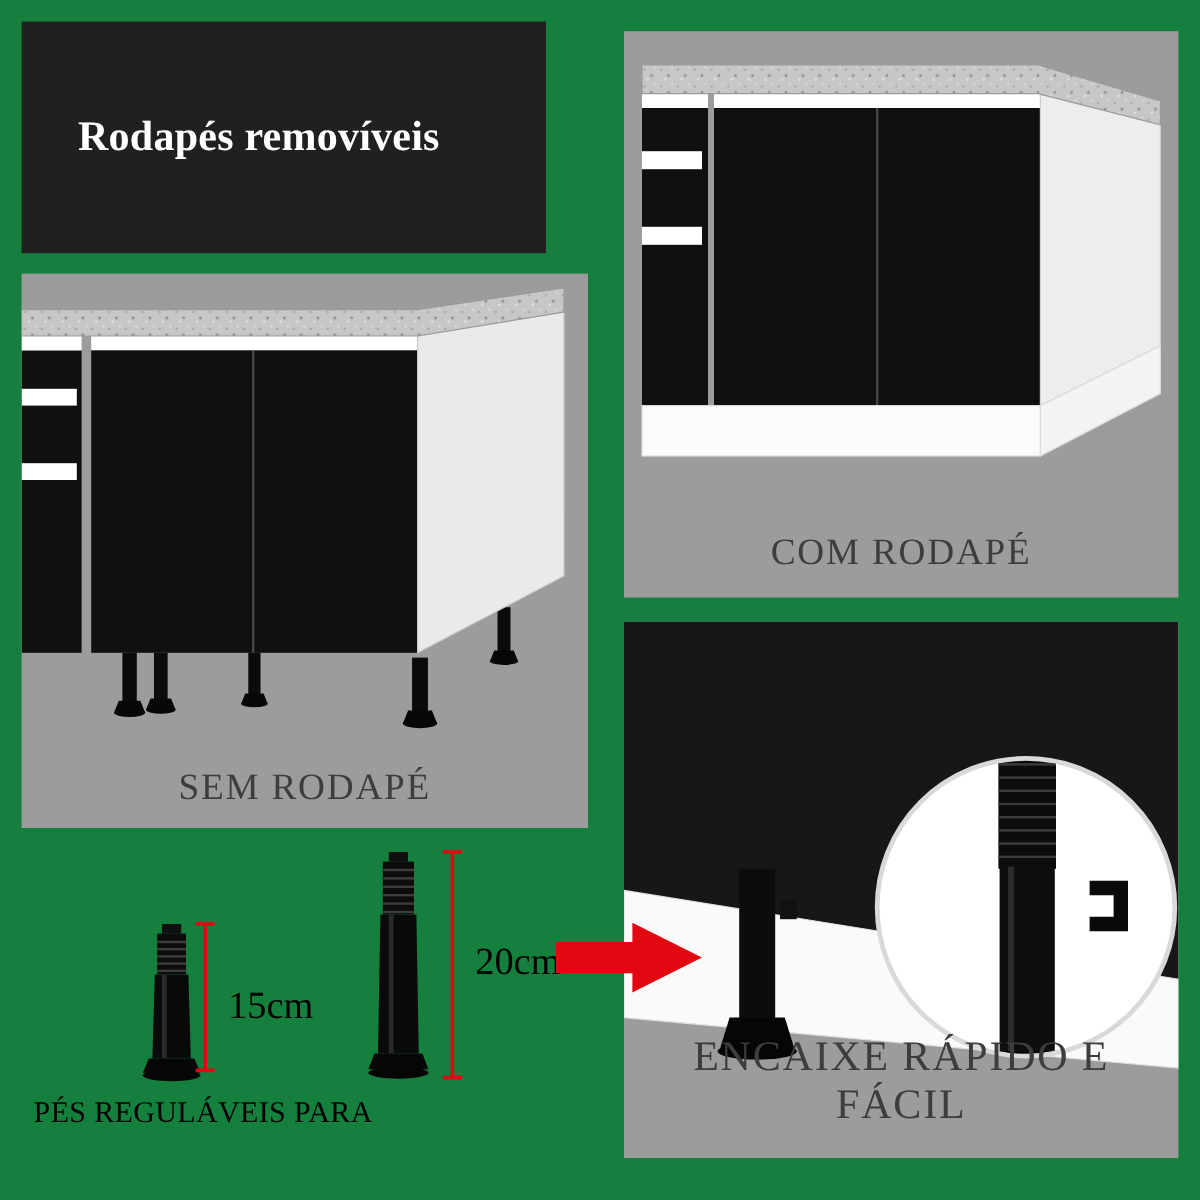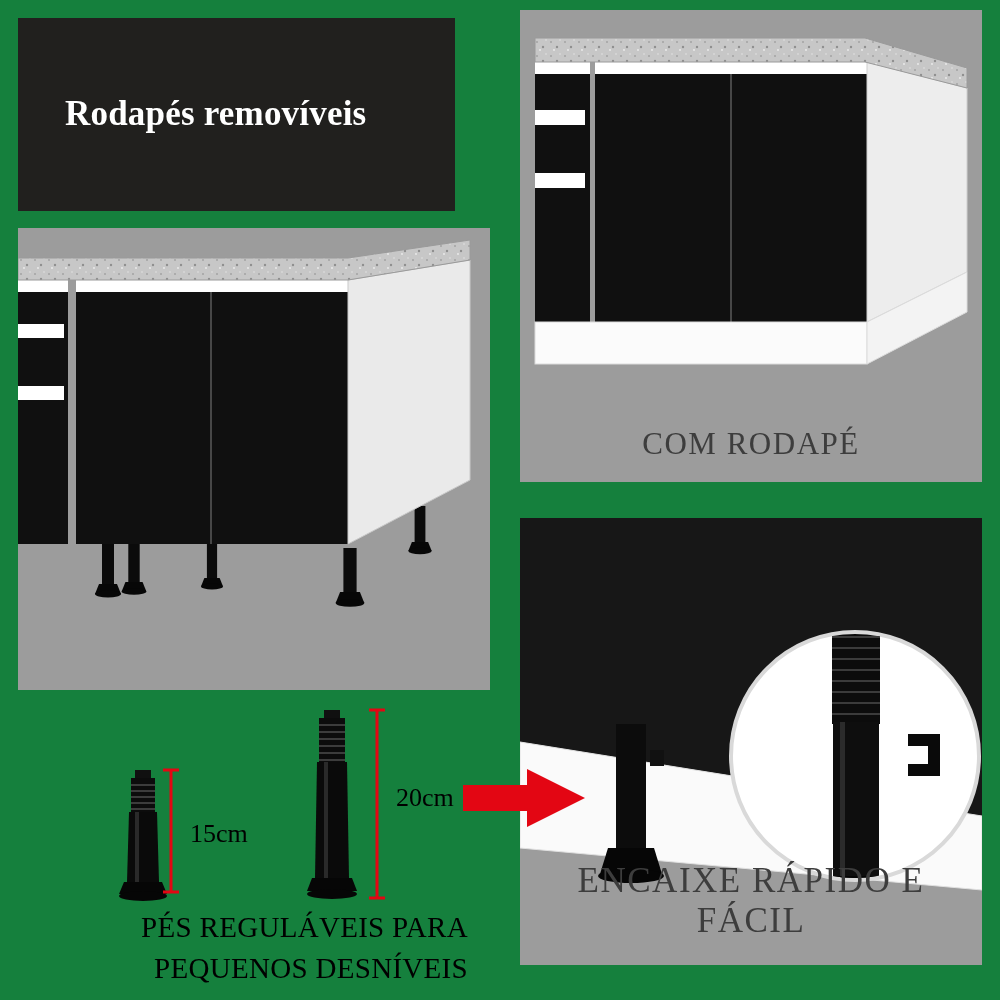--- a/index.html
+++ b/index.html
@@ -6,42 +6,42 @@
   html,body { width:1000px; height:1000px; background:#ffffff; font-family:"Liberation Sans", sans-serif; }
   .page { position:relative; width:1000px; height:1000px; background:#15803d; overflow:hidden;font-family:Liberation Serif, serif; }
 
   .banner { position:absolute; left:18px; top:18px; width:437px; height:193px;
             background:#21201e; color:#fff; display:flex; flex-direction:column;
             justify-content:center; padding-left:47px; }
   .banner .line { font-size:35px; font-weight:700; line-height:1.34; letter-spacing:.2px; }
 
   .panel { position:absolute; background:#9c9c9c; }
   .panel-sem { left:18px;  top:228px; width:472px; height:462px; }
-  .panel-com { left:520px; top:10px;  width:462px; height:472px; }
+  .panel-com { left:520px; top:26px;  width:462px; height:472px; }
   .panel-enc { left:520px; top:518px; width:462px; height:447px; }
   .panel > svg { position:absolute; left:0; top:0; }
 
   .caption { position:absolute; left:0; right:0; text-align:center; color:#3d3d3d;
              font-size:31px; letter-spacing:1.5px; font-weight:400; }
   .caption-sem { bottom:16px; }
   .caption-com { bottom:20px; }
   .caption-enc { bottom:24px; font-size:35px; }
 
   .feet { position:absolute; left:18px; top:695px; width:580px; height:305px; }
   .feet svg { position:absolute; }
   .foot-short { left:97px;  top:75px; }
   .foot-tall  { left:285px; top:15px; }
   .mline-15   { left:142px; top:73px; }
   .mline-20   { left:348px; top:13px; }
   .arrow-svg  { left:445px; top:70px; }
-  .mlabel { position:absolute; font-size:26px; color:#000; }
+  .mlabel { position:absolute; font-size:32px; color:#000; }
   .mlabel-15 { left:172px; top:124px; }
   .mlabel-20 { left:378px; top:88px; }
-  .feet-caption { position:absolute; left:10px; top:212px; width:440px; text-align:right;
-                  font-size:29px; line-height:41px; color:#000; letter-spacing:.3px; }
+  .feet-caption { position:absolute; left:10px; top:212px; width:440px; text-align:left;
+                  font-size:25px; line-height:41px; color:#000; letter-spacing:.3px; }
 </style>
 </head>
 <body>
 
 <div class="page">
 
   <div class="banner">
     <div class="line">Rodapés removíveis</div>
   </div>
 
@@ -74,20 +74,21 @@
         <rect x="0" y="158" width="46" height="14" fill="#ffffff"></rect>
 
         <rect x="58" y="52" width="272" height="12" fill="#ffffff"></rect>
         <rect x="58" y="64" width="272" height="252" fill="#101010"></rect>
         <rect x="192" y="64" width="2" height="252" fill="#474747"></rect>
 
         <polygon points="330,52 452,32 452,252 330,316" fill="#eaeaea" stroke="#c9c9c9" stroke-width="1"></polygon>
         <polygon points="0,30 330,30 452,12 452,32 330,52 0,52" fill="url(#sp1)" stroke="#9a9a9a" stroke-width="1"></polygon>
       </g>
     </svg>
+    <div class="caption caption-sem">SEM RODAPÉ</div>
   </div>
 
   <div class="panel panel-com">
     <svg width="462" height="472" viewBox="0 0 462 472">
       <defs>
         <pattern id="sp2" width="14" height="14" patternUnits="userSpaceOnUse">
           <rect width="14" height="14" fill="#c7c7c7"></rect>
           <circle cx="3" cy="4" r="1" fill="#a3a3a3"></circle>
           <circle cx="9" cy="9" r="1.2" fill="#8f8f8f"></circle>
           <circle cx="12" cy="2" r="0.8" fill="#e4e4e4"></circle>
@@ -199,17 +200,16 @@
       <line x1="3" y1="190" x2="19" y2="190" stroke="#e30613" stroke-width="3"></line>
     </svg>
     <div class="mlabel mlabel-20">20cm</div>
 
     <svg class="arrow-svg" width="125" height="66" viewBox="0 0 125 66">
       <polygon points="0,20 64,20 64,4 122,33 64,62 64,46 0,46" fill="#e30613"></polygon>
     </svg>
 
     <div class="feet-caption">
       <div>PÉS REGULÁVEIS PARA</div>
-      <div>PEQUENOS DESNÍVEIS</div>
     </div>
   </div>
 
 </div>
 
 </body></html>

